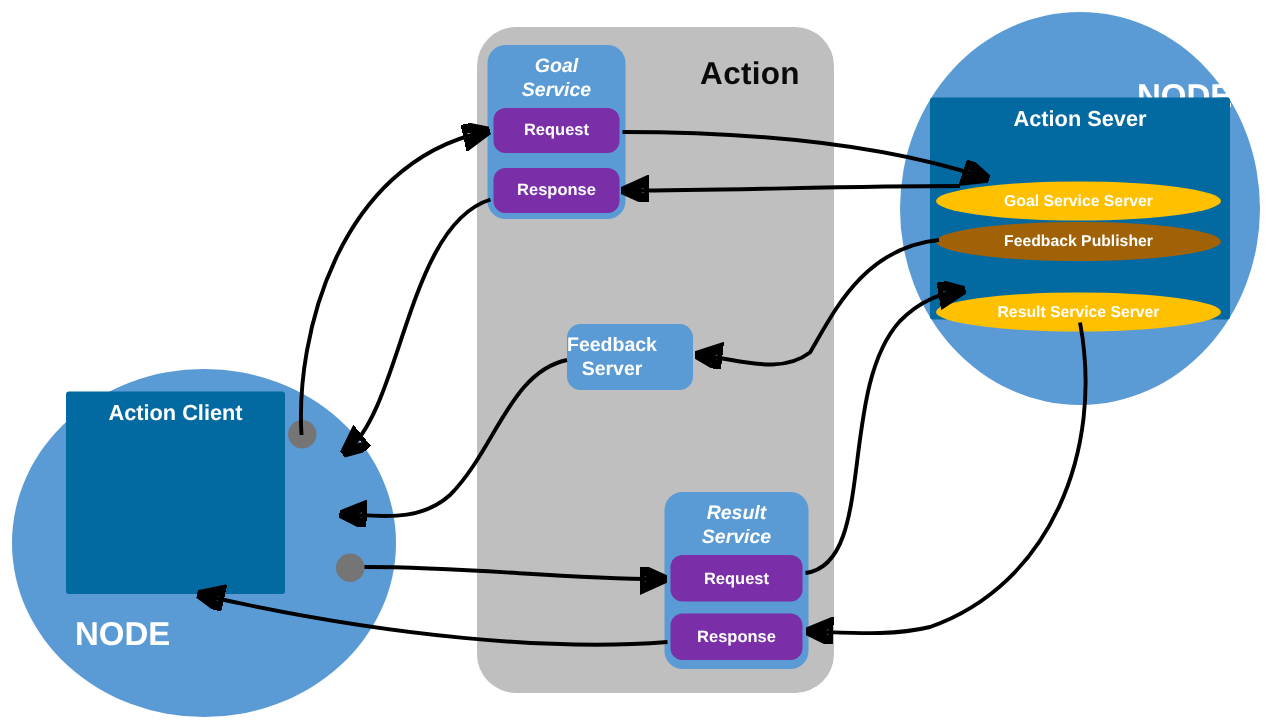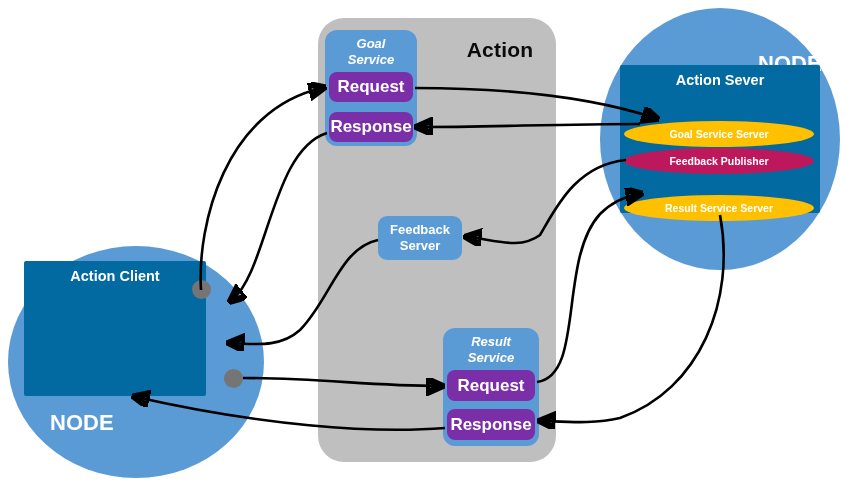--- a/index.html
+++ b/index.html
@@ -65,23 +65,23 @@
   #node-label-client { left: 50px; top: 410px; }
   #node-label-server { left: 758px; top: 51px; }
 
   
   .orange-box {
     position: absolute;
     background: #0369a1;
     border-radius: 2px;
   }
   #action-client-box {
-    left: 24px;
+    left: 44px;
     top: 261px;
-    width: 182px;
+    width: 146px;
     height: 135px;
   }
   #action-server-box {
     left: 620px;
     top: 65px;
     width: 200px;
     height: 148px;
   }
   .orange-title {
     position: absolute;
@@ -100,21 +100,21 @@
     display: flex;
     align-items: center;
     justify-content: center;
     font-size: 10.5px;
     font-weight: bold;
     color: #ffffff;
     text-align: center;
     line-height: 1;
   }
   .pill.yellow { background: #FFC000; margin-top: 10px; }
-  .pill.green  { background: #be185d; }
+  .pill.green  { background: #a16207; }
 
   
   #pill-goal-client     { left: 42px;  top: 289px; width: 180px; height: 26px; }
   #pill-feedback-sub    { left: 42px;  top: 331px; width: 180px; height: 26px; }
   #pill-result-client   { left: 42px;  top: 370px; width: 180px; height: 26px; }
   
   #pill-goal-server     { left: 624px; top: 111px; width: 190px; height: 26px; }
   #pill-feedback-pub    { left: 624px; top: 148px; width: 190px; height: 26px; }
   #pill-result-server   { left: 624px; top: 185px; width: 190px; height: 26px; }
 
@@ -148,41 +148,41 @@
     line-height: 1.25;
     font-style: italic;
   }
   .purple-box {
     position: absolute;
     background: #7A2EA8;
     border-radius: 8px;
     display: flex;
     align-items: center;
     justify-content: center;
-    font-size: 17px;
+    font-size: 11px;
     font-weight: bold;
     color: #ffffff;
   }
   #goal-request      { left: 329px; top: 72px;  width: 84px; height: 30px; }
   #goal-response     { left: 329px; top: 112px; width: 84px; height: 30px; }
   #result-request    { left: 447px; top: 370px; width: 88px; height: 31px; }
   #result-response   { left: 447px; top: 409px; width: 88px; height: 31px; }
 
   
   #feedback-topic-box {
     position: absolute;
     left: 378px;
     top: 216px;
     width: 84px;
     height: 44px;
     background: #5B9BD5;
     border-radius: 9px;
     display: flex;
     align-items: center;
-    justify-content: center;
+    justify-content: flex-start;
     font-size: 13px;
     font-weight: bold;
     color: #ffffff;
     text-align: center;
     line-height: 1.22;
   }
 
   
   #arrow-layer {
     position: absolute;

